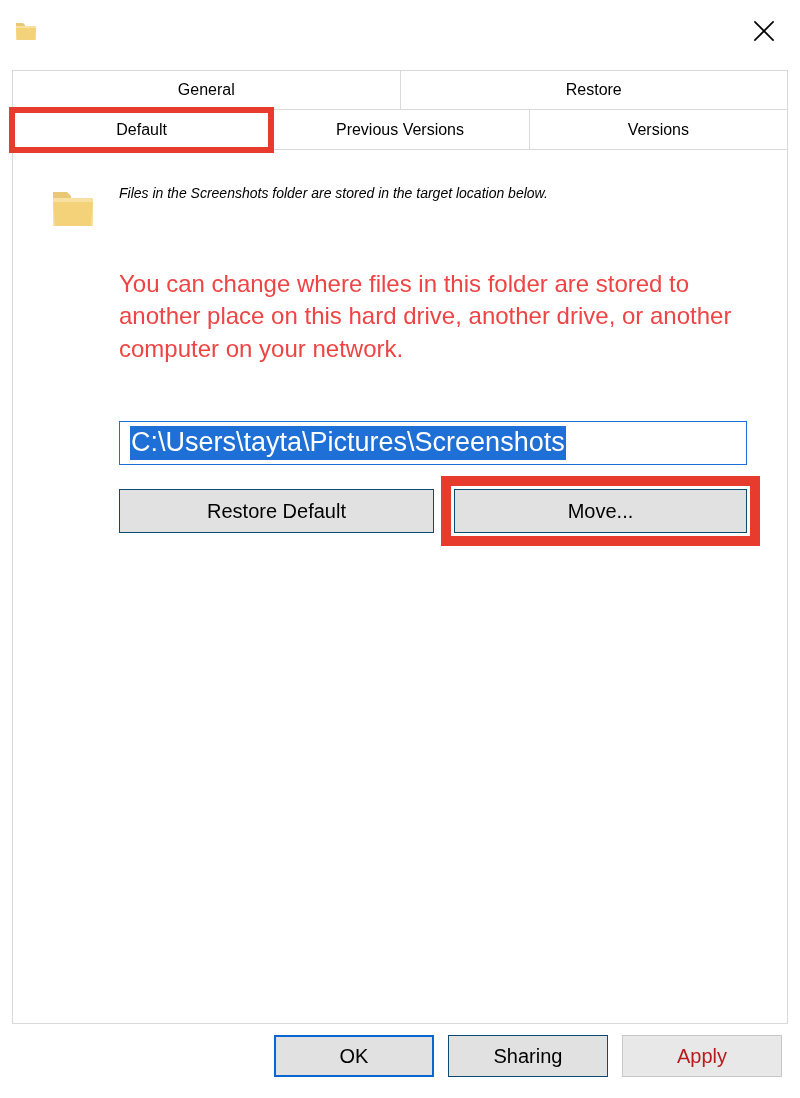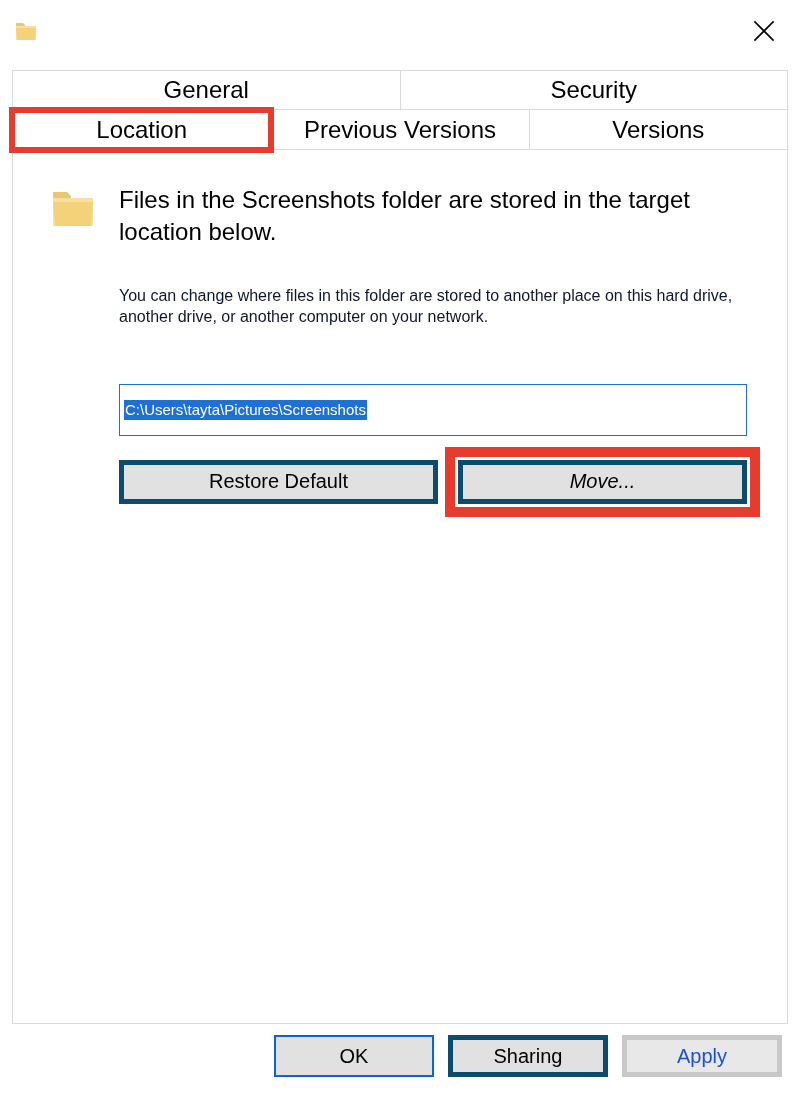--- a/index.html
+++ b/index.html
@@ -57,21 +57,21 @@
       width: 100%;
     }
     .tab {
       flex: 1;
       height: 40px;
       border: 1px solid #d9d9d9;
       background: #fff;
       display: flex;
       align-items: center;
       justify-content: center;
-      font-size: 24px;
+      font-size: 16px;
       color: #000;
       position: relative;
     }
     .tabs-row .tab + .tab { border-left: none; }
     .tabs-row.row2 .tab { border-top: none; }
     .tab.active {
       background: #fff;
       border-bottom: 1px solid #fff;
       z-index: 2;
     }
@@ -96,43 +96,44 @@
       align-items: flex-start;
       gap: 22px;
       margin-bottom: 36px;
     }
     .intro-row .big-folder {
       width: 48px;
       height: 48px;
       flex-shrink: 0;
     }
     .intro-text {
+      font-size: 14px;
+      line-height: 1.35;
+      color: #000;
+      font-style: italic;
+    }
+    .desc-text {
       font-size: 24px;
       line-height: 1.35;
-      color: #000;
-    }
-    .desc-text {
-      font-size: 16px;
-      line-height: 1.35;
-      color: #0f172a;
+      color: #ef4444;
       margin-left: 70px;
       margin-bottom: 56px;
     }
 
     .path-wrap {
       margin-left: 70px;
       margin-right: 4px;
     }
     
     .path-input-visual {
       width: 100%;
-      height: 52px;
+      height: 44px;
       border: 1px solid #1e6fd6;
-      padding: 3px 4px;
-      font-size: 15px;
+      padding: 3px 10px;
+      font-size: 27px;
       background: #fff;
       display: flex;
       align-items: center;
       overflow: hidden;
     }
     .path-input-visual span {
       background: #1e6fd6;
       color: #fff;
       padding: 1px 1px 2px 1px;
       white-space: nowrap;
@@ -142,42 +143,42 @@
     .action-row {
       margin-left: 70px;
       margin-right: 4px;
       margin-top: 24px;
       display: flex;
       gap: 20px;
     }
     .win-btn {
       height: 44px;
       background: #e1e1e1;
-      border: 5px solid #0c4a6e;
+      border: 1px solid #0c4a6e;
       font-size: 20px;
       font-family: inherit;
       color: #000;
       padding: 0 10px;
       flex: 1;
       display: flex;
       align-items: center;
       justify-content: center;
     }
     .win-btn.disabled {
-      color: #1d4ed8;
+      color: #b91c1c;
       border-color: #c8c8c8;
       background: #e8e8e8;
     }
     
     .btn-highlight-wrap {
       position: relative;
       flex: 1;
       display: flex;
     }
-    .btn-highlight-wrap .win-btn { flex: 1; font-style: italic; }
+    .btn-highlight-wrap .win-btn { flex: 1; }
     .btn-highlight-wrap::before {
       content: "";
       position: absolute;
       top: -13px; left: -13px; right: -13px; bottom: -13px;
       border: 10px solid #e73c2d;
       pointer-events: none;
     }
 
     
     .footer-bar {
@@ -224,27 +225,27 @@
   </button>
 </div>
 
 <div class="dialog-body">
 
   <div class="tabs-row row1">
     <div class="tab">
         <span>General</span>
       </div>
     <div class="tab">
-        <span>Security</span>
+        <span>Restore</span>
       </div>
   </div>
 
   <div class="tabs-row row2">
     <div class="tab active highlighted">
-        <span>Location</span>
+        <span>Default</span>
       </div>
     <div class="tab">
         <span>Previous Versions</span>
       </div>
     <div class="tab">
         <span>Versions</span>
       </div>
   </div>
 
   <div class="tab-content">

